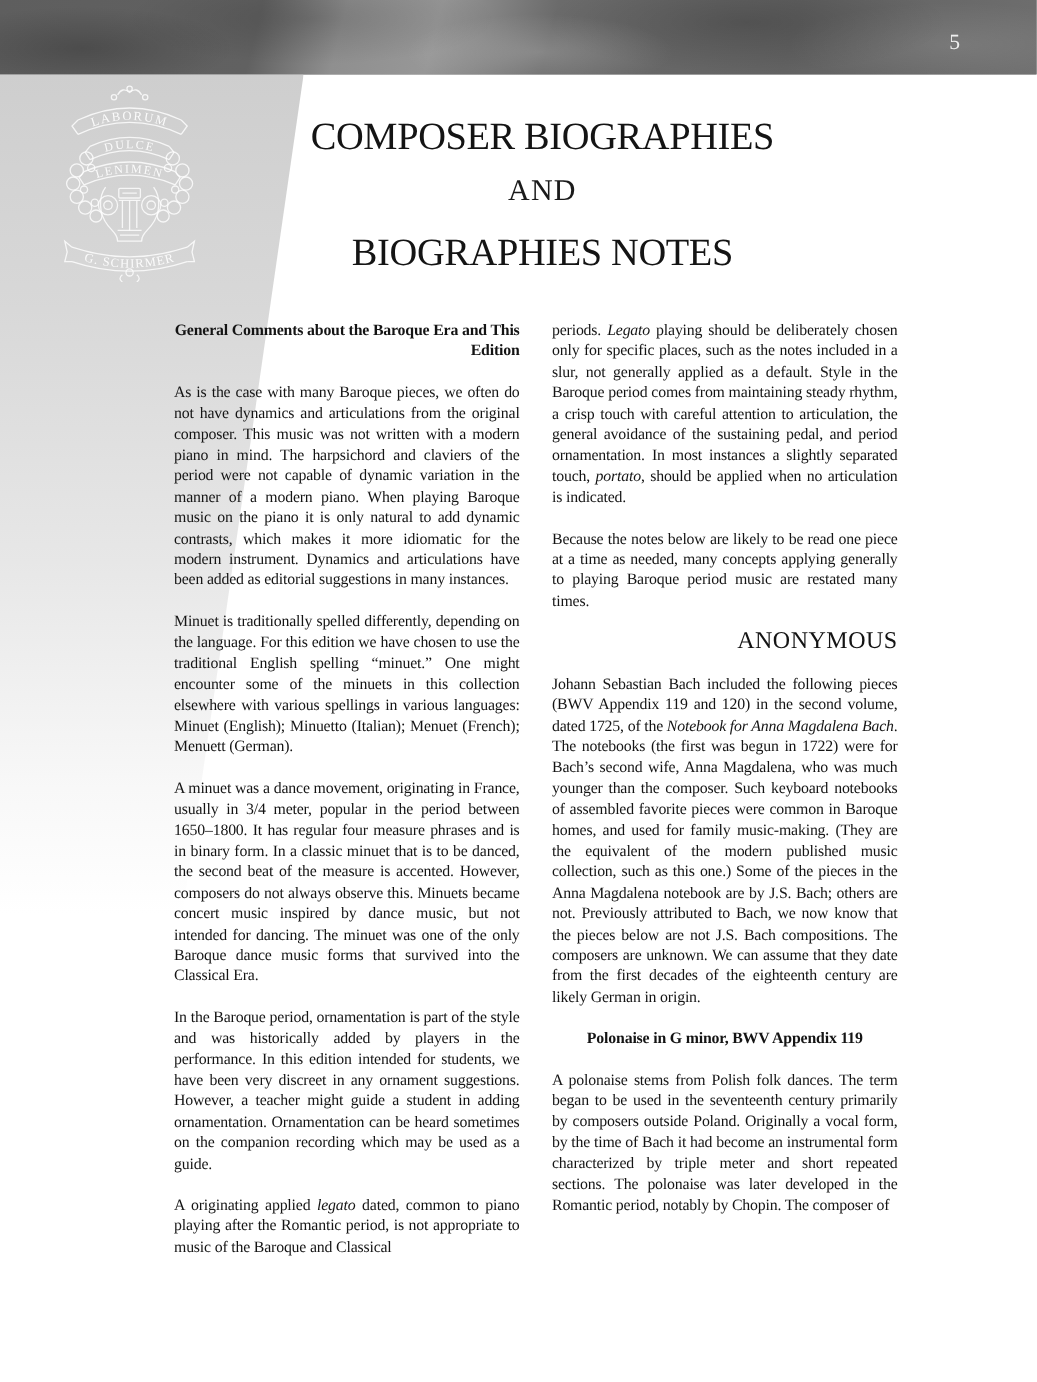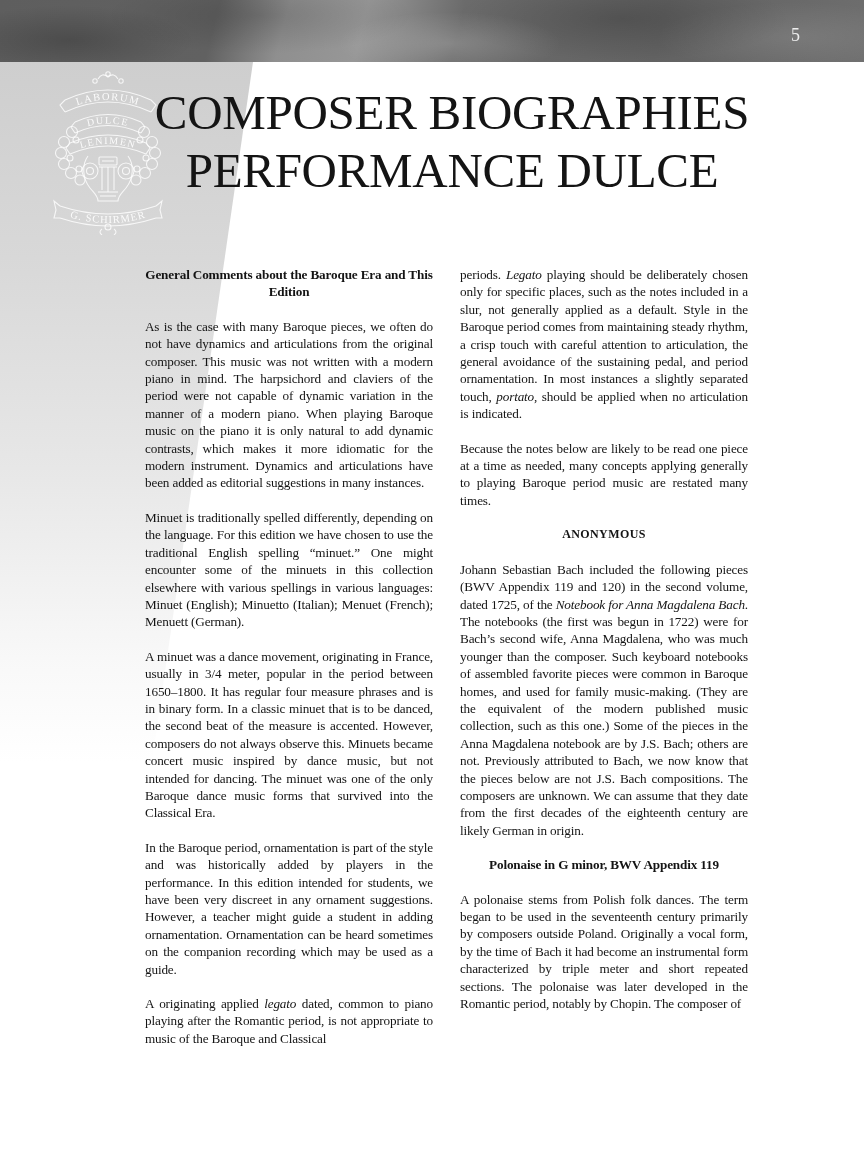--- a/index.html
+++ b/index.html
@@ -27,35 +27,35 @@
   .wedge {
     position:absolute; top:62px; left:0; width:270px; height:700px;
     clip-path: polygon(0 0, 253px 0, 152px 700px, 0 700px);
     background: linear-gradient(to bottom, #cecece 0%, #d8d8d8 28%, #e7e7e7 58%, #f8f8f8 85%, #ffffff 100%);
   }
   
   .emblem { position:absolute; left:52px; top:70px; }
   .emblem * { vector-effect:non-scaling-stroke; }
   
   .title-block { position:absolute; left:122px; top:92px; width:660px; text-align:center; }
-  .title-line { font-size:49px; line-height:42px; letter-spacing:-0.3px; color:#141414; white-space:nowrap; }
+  .title-line { font-size:32px; line-height:42px; letter-spacing:-0.3px; color:#141414; white-space:nowrap; }
   .title-and  { font-size:25px; line-height:26px; margin-top:13px; letter-spacing:1px; color:#1a1a1a; }
   .title-line-2 { margin-top:16px; }
   
   .col {
     position:absolute; top:266px; width:288px;
     font-size:13.2px; line-height:17.4px; letter-spacing:-0.15px;
     text-align:justify; color:#141414;
   }
   .col-left  { left:145px; }
   .col-right { left:460px; }
   .col p { margin:0 0 17px 0; }
   .col p:last-child { margin-bottom:0; }
-  .col-heading { font-weight:bold; text-align:center; margin:0 0 17px 0; }
-  .section-heading { font-weight:bold; font-size:12px; letter-spacing:0.4px; margin:18px 0 17px 0; text-align:center; }
+  .col-heading { font-weight:bold; text-align:right; margin:0 0 17px 0; }
+  .section-heading { font-weight:normal; font-size:20px; letter-spacing:0.4px; margin:18px 0 17px 0; text-align:right; }
   .piece-heading { font-weight:bold; margin:2px 0 0 0; text-align:center; }
   .col i { font-style:italic; }
 </style>
 </head>
 <body>
 
 <div class="page">
 
   <div class="header-band">
     <span class="page-number">5</span>
@@ -141,21 +141,22 @@
     <g fill="#ffffff" fill-opacity="0.9" font-family="Liberation Serif, serif">
       <text font-size="10.5" letter-spacing="1.5"><textPath href="#tp1" startOffset="50%" text-anchor="middle">LABORUM</textPath></text>
       <text font-size="10" letter-spacing="1.5"><textPath href="#tp2" startOffset="50%" text-anchor="middle">DULCE</textPath></text>
       <text font-size="10" letter-spacing="1.5"><textPath href="#tp3" startOffset="50%" text-anchor="middle">LENIMEN</textPath></text>
       <text font-size="10.5" letter-spacing="1"><textPath href="#tp4" startOffset="50%" text-anchor="middle">G. SCHIRMER</textPath></text>
     </g>
   </svg>
 
   <div class="title-block">
     <div class="title-line">COMPOSER BIOGRAPHIES</div>
-    <div class="title-line title-line-2">PERFORMANCE DULCE</div>
+    <div class="title-and">AND</div>
+    <div class="title-line title-line-2">BIOGRAPHIES NOTES</div>
   </div>
 
   <div class="col col-left">
     <p class="col-heading">General Comments about the Baroque Era and This Edition</p>
     <p><span>As is the case with many Baroque pieces, we often do not have dynamics and articulations from the original composer. This music was not written with a modern piano in mind. The harpsichord and claviers of the period were not capable of dynamic variation in the manner of a modern piano. When playing Baroque music on the piano it is only natural to add dynamic contrasts, which makes it more idiomatic for the modern instrument. Dynamics and articulations have been added as editorial suggestions in many instances.</span></p>
     <p><span>Minuet is traditionally spelled differently, depending on the language. For this edition we have chosen to use the traditional English spelling “minuet.” One might encounter some of the minuets in this collection elsewhere with various spellings in various languages: Minuet (English); Minuetto (Italian); Menuet (French); Menuett (German).</span></p>
     <p><span>A minuet was a dance movement, originating in France, usually in 3/4 meter, popular in the period between 1650–1800. It has regular four measure phrases and is in binary form. In a classic minuet that is to be danced, the second beat of the measure is accented. However, composers do not always observe this. Minuets became concert music inspired by dance music, but not intended for dancing. The minuet was one of the only Baroque dance music forms that survived into the Classical Era.</span></p>
     <p><span>In the Baroque period, ornamentation is part of the style and was historically added by players in the performance. In this edition intended for students, we have been very discreet in any ornament suggestions. However, a teacher might guide a student in adding ornamentation. Ornamentation can be heard sometimes on the companion recording which may be used as a guide.</span></p>
     <p><span>A originating applied </span><i>legato</i><span> dated, common to piano playing after the Romantic period, is not appropriate to music of the Baroque and Classical</span></p>
   </div>

